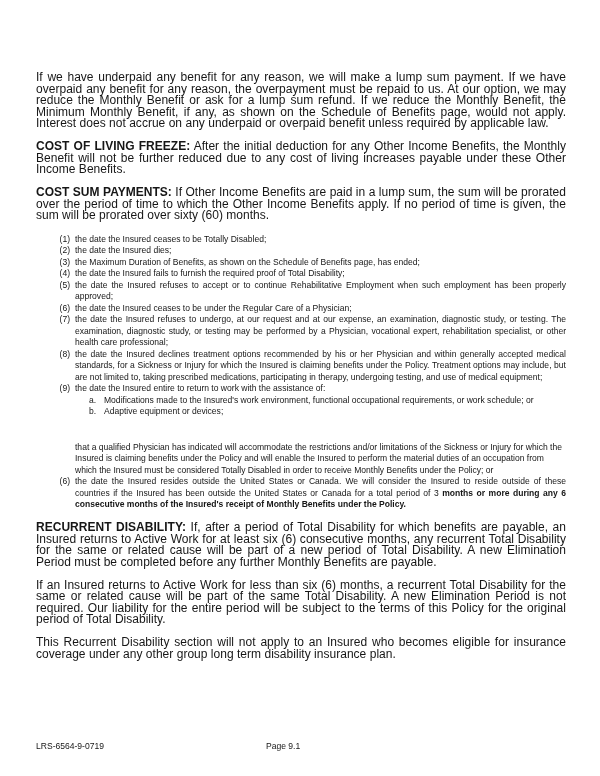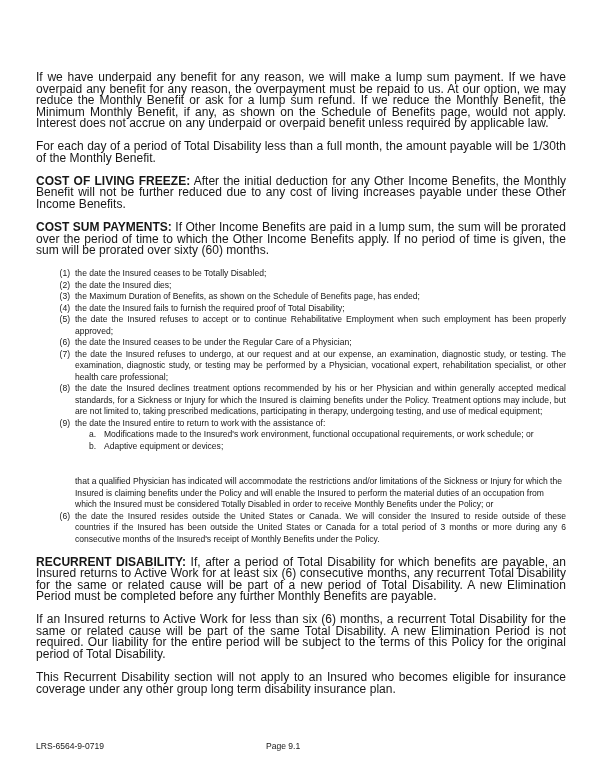--- a/index.html
+++ b/index.html
@@ -81,21 +81,21 @@
     font-size: 8.55px;
     line-height: 11.5px;
   }
   .cont {
     font-size: 8.55px;
     line-height: 11.5px;
     text-align: left;
     margin-top: 24px;
   }
   .bold {
-    font-weight: normal;
+    font-weight: bold;
   }
   .spacer-sm { height: 11.5px; }
   .footer {
     position: absolute;
     left: 36px;
     right: 34px;
     bottom: 24px;
     font-size: 8.55px;
     line-height: 11.5px;
     display: flex;
@@ -109,21 +109,20 @@
     flex: 0 0 auto;
   }
 </style>
 </head>
 <body>
 
 <div class="page">
 
   <p class="body-text">If we have underpaid any benefit for any reason, we will make a lump sum payment.  If we have overpaid any benefit for any reason, the overpayment must be repaid to us.  At our option, we may reduce the Monthly Benefit or ask for a lump sum refund.  If we reduce the Monthly Benefit, the Minimum Monthly Benefit, if any, as shown on the Schedule of Benefits page, would not apply.  Interest does not accrue on any underpaid or overpaid benefit unless required by applicable law.</p>
 
-  <p class="body-text">For each day of a period of Total Disability less than a full month, the amount payable will be 1/30th of the Monthly Benefit.</p>
 
   <p class="body-text"><span class="lead">COST OF LIVING FREEZE:</span><span> After the initial deduction for any Other Income Benefits, the Monthly Benefit will not be further reduced due to any cost of living increases payable under these Other Income Benefits.</span></p>
 
   <p class="body-text"><span class="lead">COST SUM PAYMENTS:</span><span> If Other Income Benefits are paid in a lump sum, the sum will be prorated over the period of time to which the Other Income Benefits apply. If no period of time is given, the sum will be prorated over sixty (60) months.</span></p>
 
 
   <ul class="list">
 
     <li class="li">
       <span class="marker">(1)</span>

